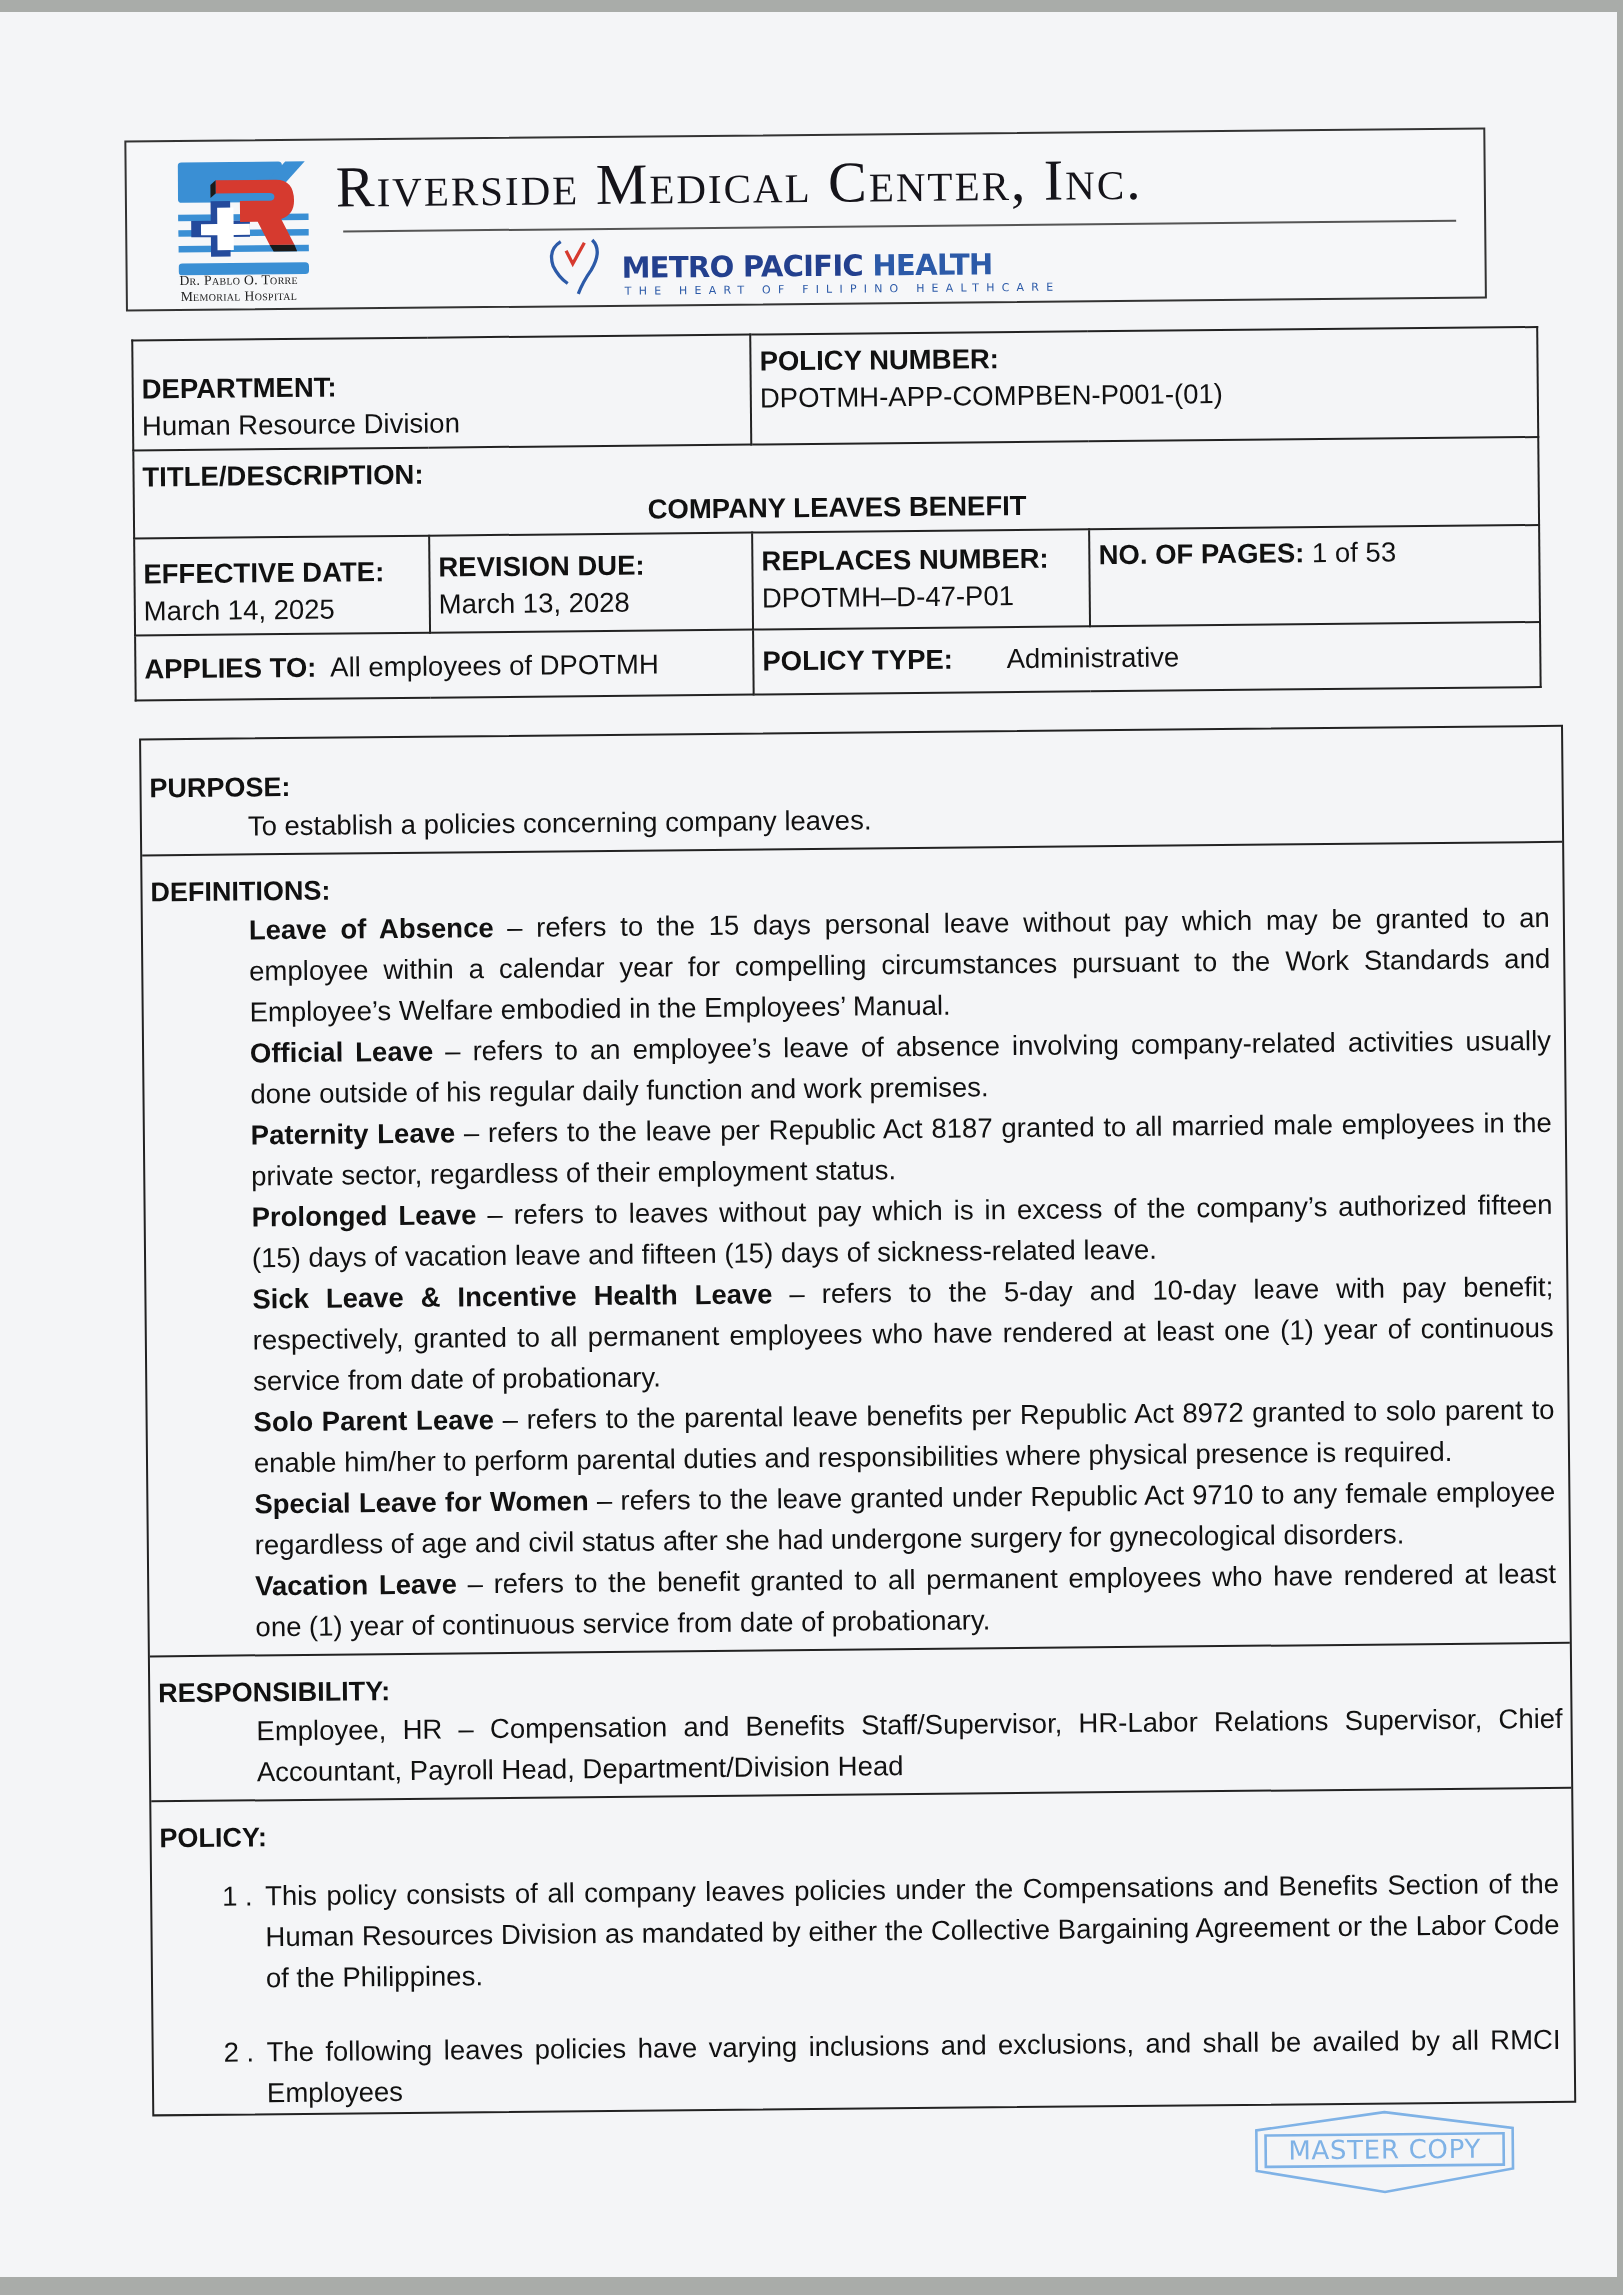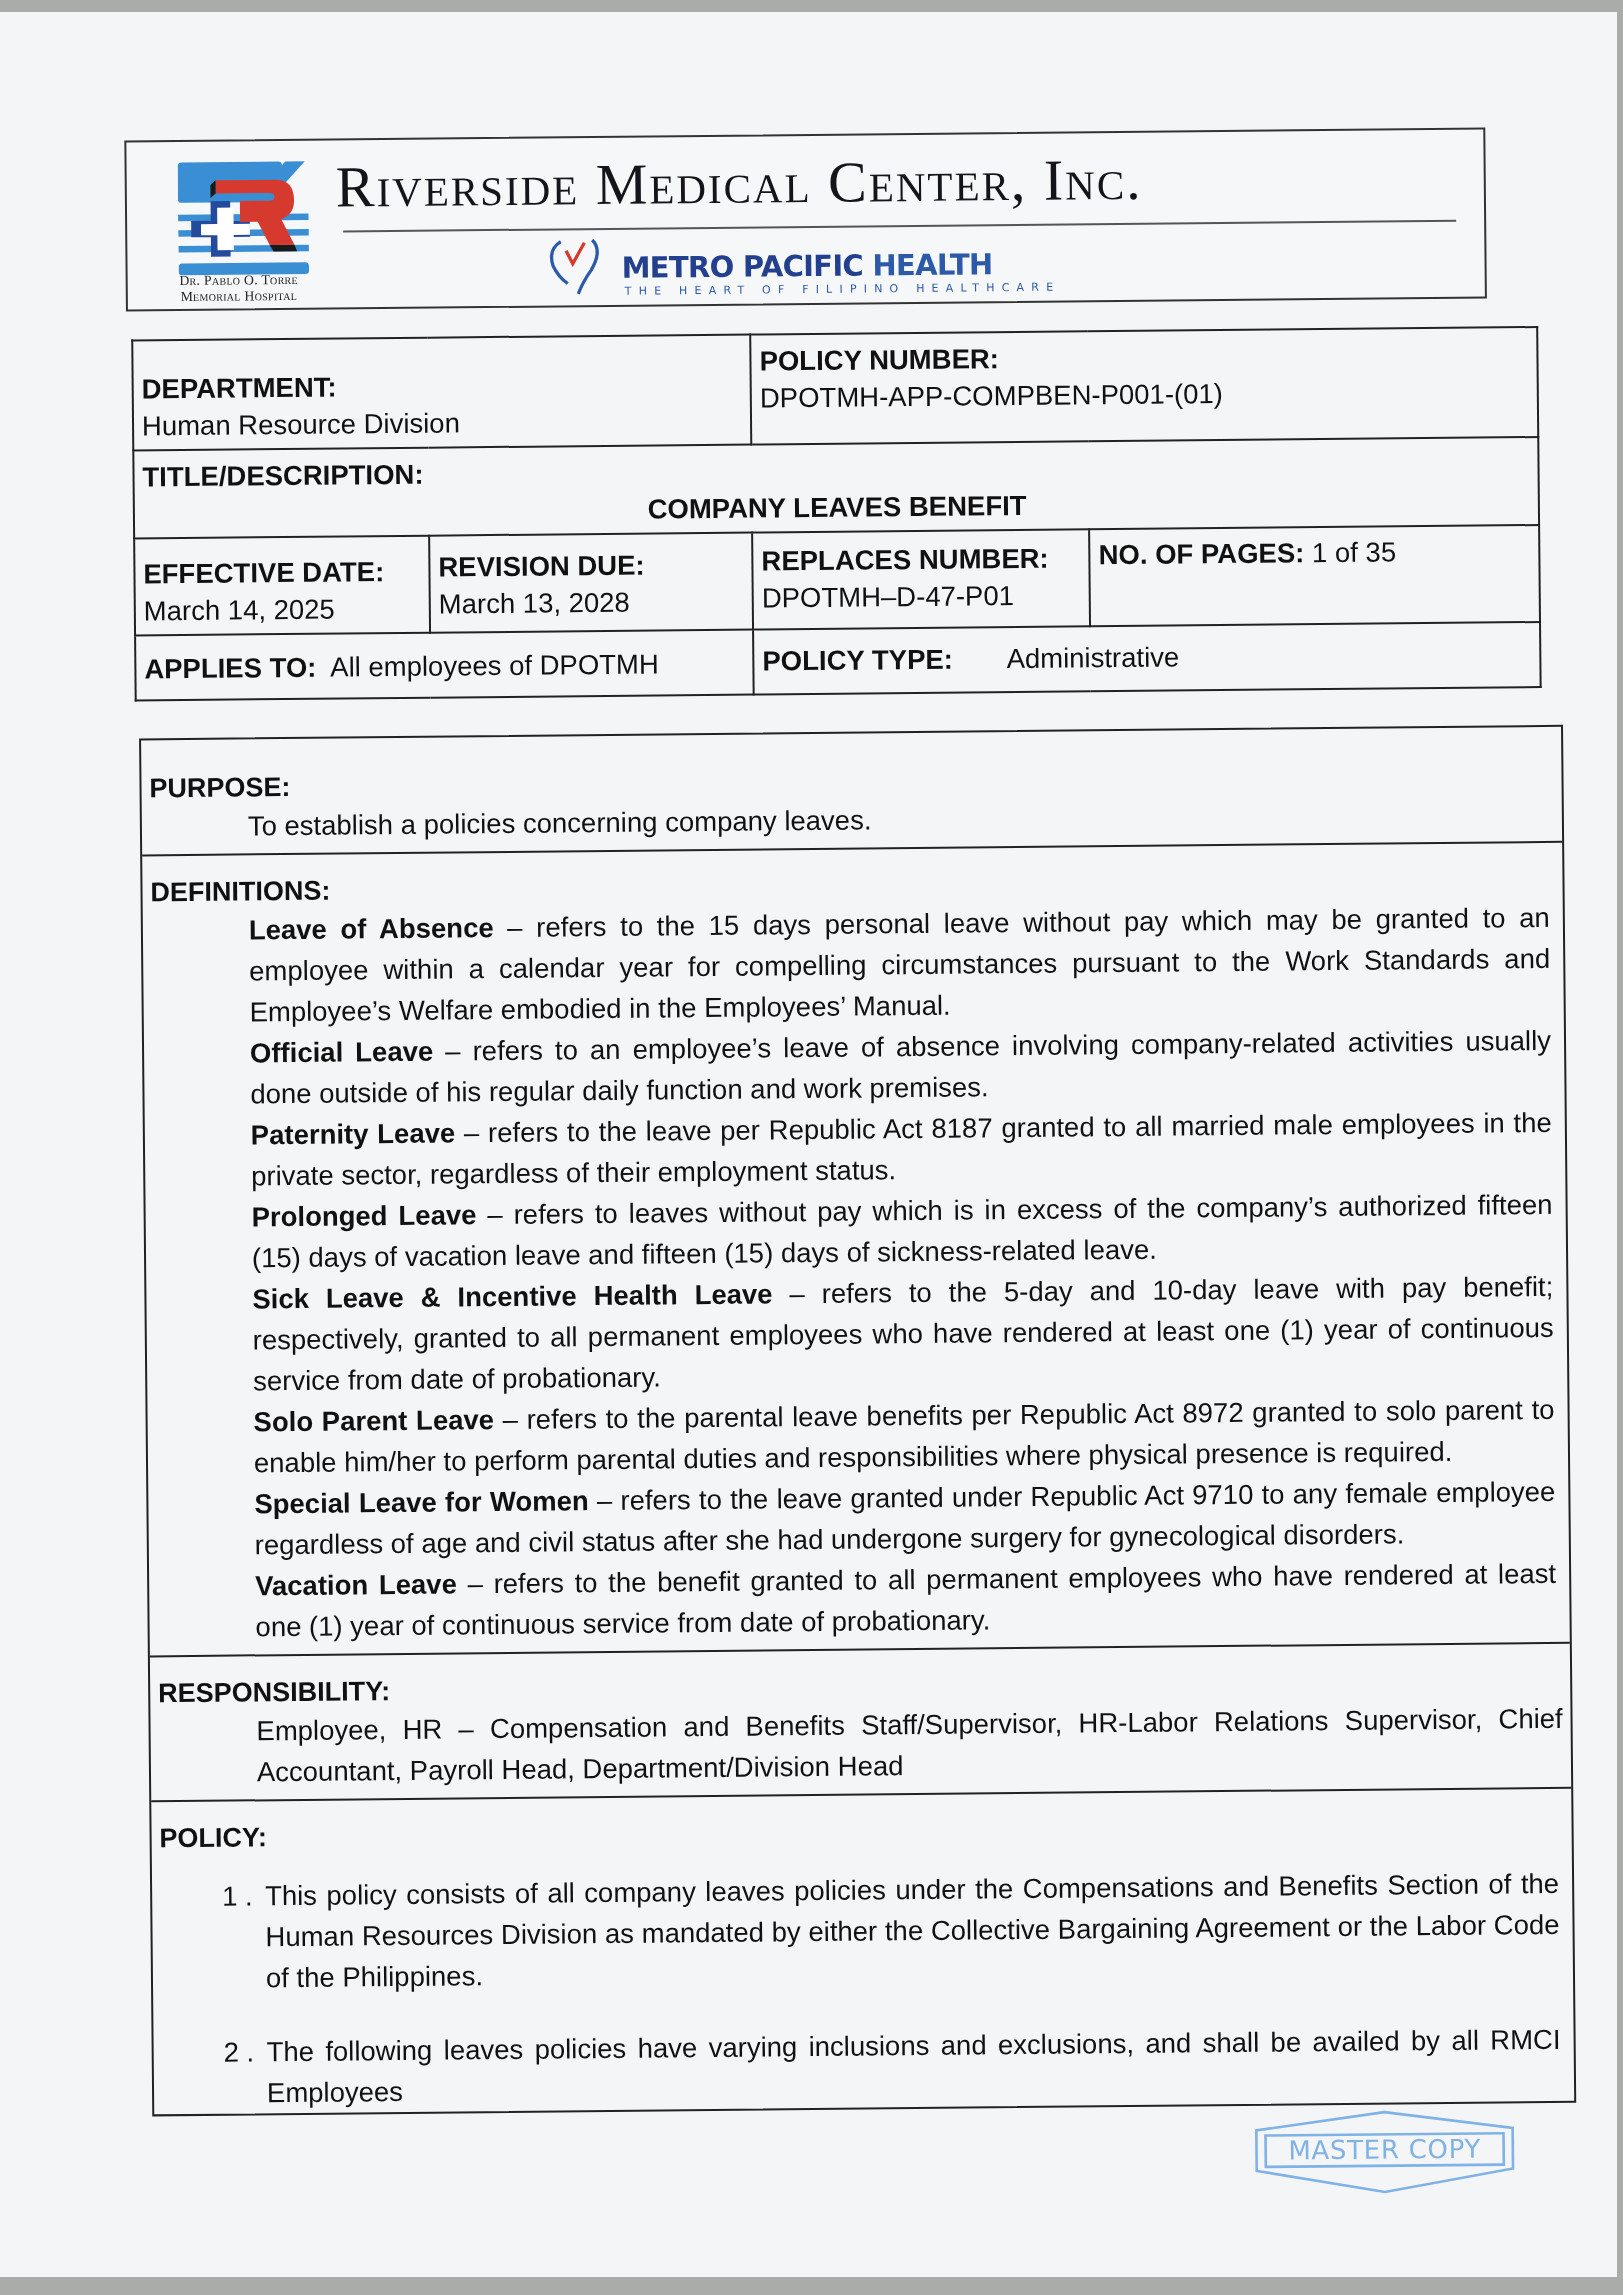--- a/index.html
+++ b/index.html
@@ -137,21 +137,21 @@
       <td style="width:23%; padding-top:11.8px;">
         <div class="lbl">REVISION DUE:</div>
         <div>March 13, 2028</div>
       </td>
       <td style="width:24%; padding-top:9.2px;">
         <div class="lbl">REPLACES NUMBER:</div>
         <div>DPOTMH–D-47-P01</div>
       </td>
       <td>
         <span class="lbl">NO. OF PAGES:</span>
-        <span>1 of 35</span>
+        <span>1 of 53</span>
       </td>
     </tr>
     <tr>
       <td colspan="2" style="padding-top:14.4px; padding-bottom:11.8px;">
         <span class="lbl">APPLIES TO:</span>&nbsp;
         <span>All employees of DPOTMH</span>
       </td>
       <td colspan="2" style="padding-top:11.8px;">
         <span class="lbl">POLICY TYPE:</span>
         <span style="margin-left:46px;">Administrative</span>

